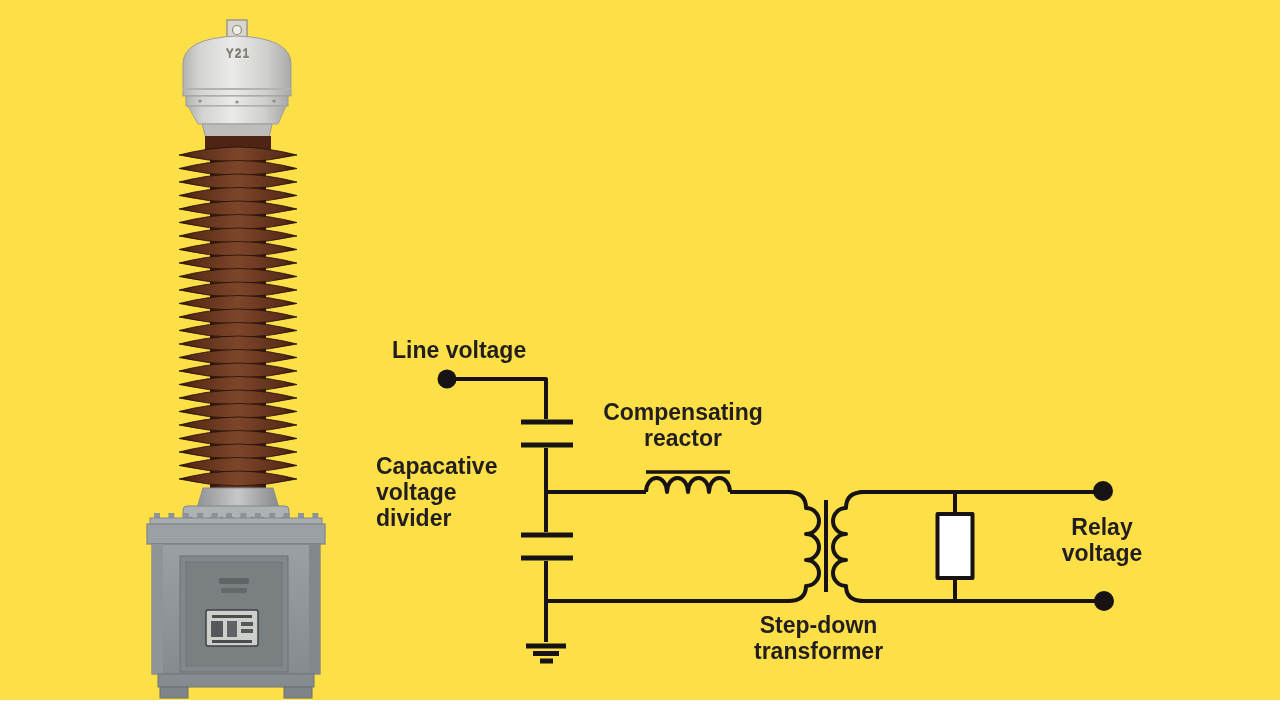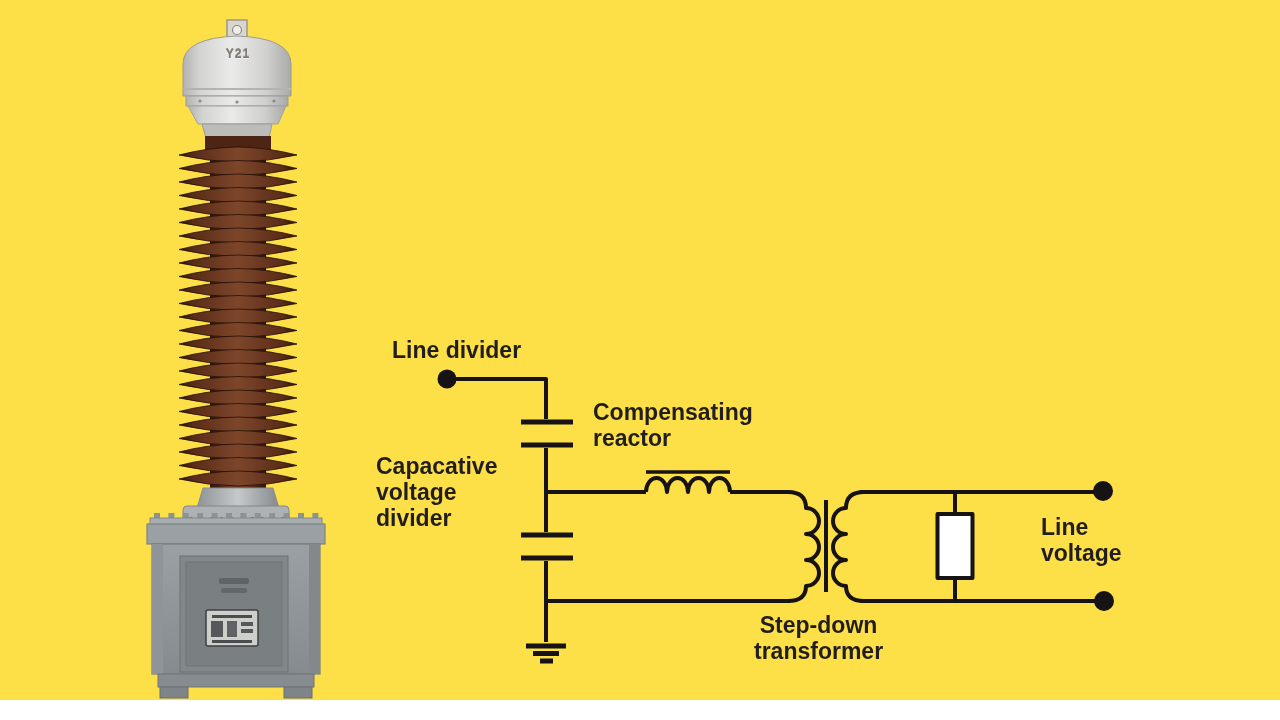--- a/index.html
+++ b/index.html
@@ -4,21 +4,21 @@
 <style>
   html,body{margin:0;padding:0;background:#ffffff;}
   .stage{
     position:relative;width:1280px;height:700px;background:#fde047;
     font-family:"Liberation Sans",sans-serif;overflow:hidden;
   }
   .lbl{
     position:absolute;font-weight:bold;color:#221e1f;font-size:23px;
     line-height:26px;white-space:pre-line;letter-spacing:0px;
   }
-  .lbl.center{}
+  .lbl.center{text-align:center;}
   #cap-marking{
     position:absolute;left:214px;top:47px;width:48px;text-align:center;
     font-weight:bold;font-size:12px;color:#7d7973;letter-spacing:1px;
     text-shadow:0 1px 0 #f2f2f0, 0 -1px 0 #9a968f;
   }
   svg{position:absolute;left:0;top:0;}
 </style>
 </head>
 <body>
 
@@ -215,29 +215,29 @@
           <path d="M955,578 V601"></path>
         <rect x="937.5" y="514" width="35" height="64" fill="#ffffff"></rect>
       </g>
     </g>
 
     <circle cx="447" cy="379" r="9.5" fill="#171314"></circle>
     <circle cx="1103" cy="491" r="10" fill="#171314"></circle>
     <circle cx="1104" cy="601" r="10" fill="#171314"></circle>
   </svg>
 
-  <div class="lbl" style="left:392px;top:337px;">Line divider</div>
+  <div class="lbl" style="left:392px;top:337px;">Line voltage</div>
 
   <div class="lbl" style="left:376px;top:453px;">Capacative
 voltage
 divider</div>
 
   <div class="lbl center" style="left:593px;top:399px;width:180px;">Compensating
 reactor</div>
 
 
   <div class="lbl" style="left:754px;top:612px;text-align:center;">Step-down
 transformer</div>
 
-  <div class="lbl center" style="left:1041px;top:514px;width:122px;">Line
+  <div class="lbl center" style="left:1041px;top:514px;width:122px;">Relay
 voltage</div>
 
 </div>
 
 </body></html>

